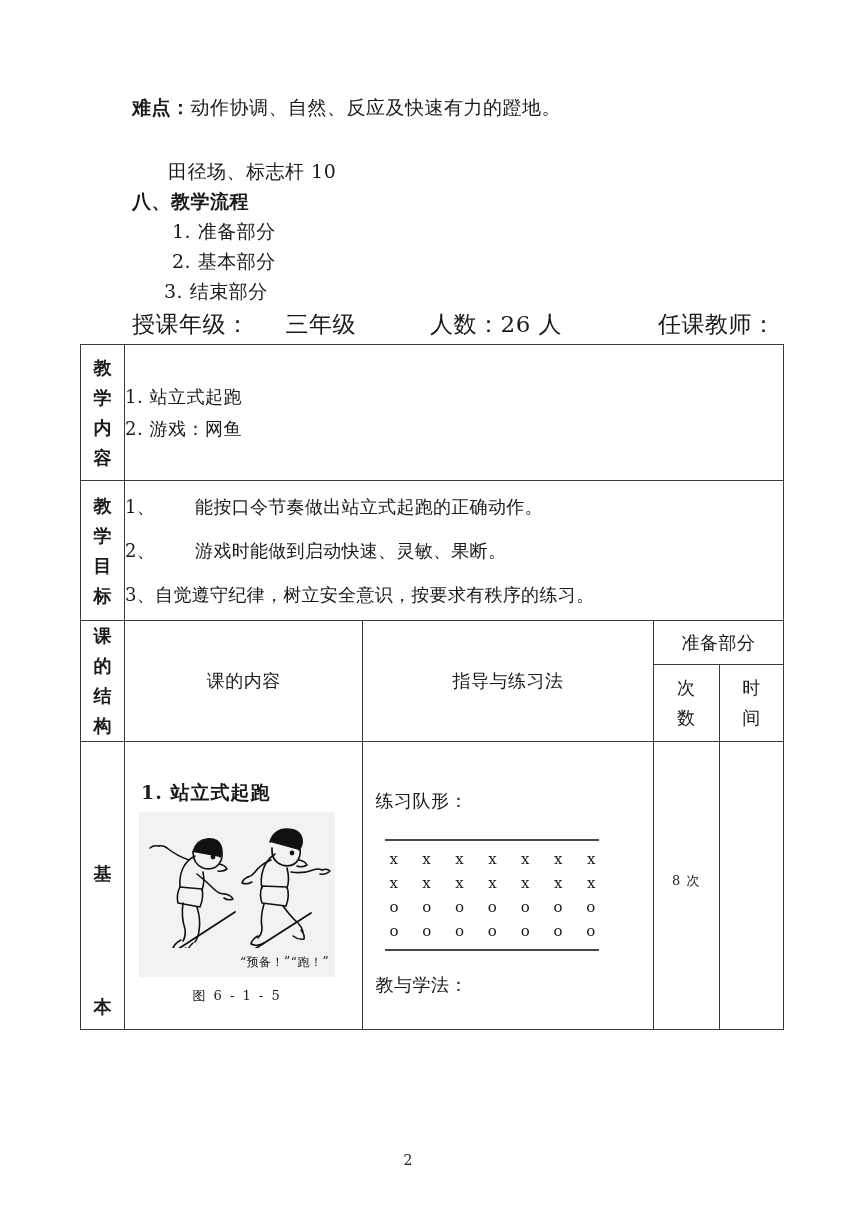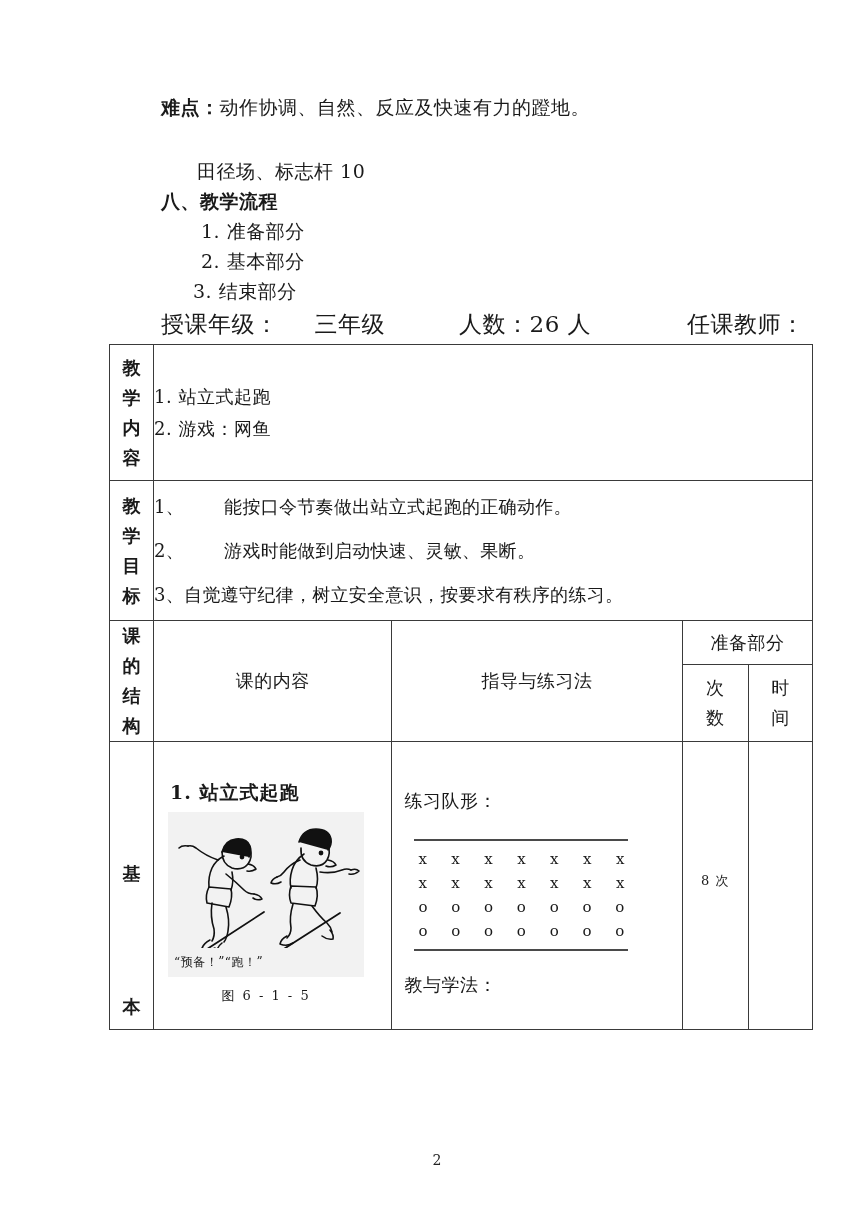--- a/index.html
+++ b/index.html
@@ -11,21 +11,20 @@
     font-family: "DejaVu Serif", "Liberation Serif", serif;
     color: #1a1a1a;
   }
   .page {
     position: relative;
     width: 816px;
     height: 1216px;
     background: #ffffff;
     overflow: hidden;
     box-sizing: border-box;
-    margin-left: 29px;
   }
   .content {
     position: absolute;
     left: 80px;
     top: 92px;
     width: 704px;
   }
   .line {
     font-size: 19px;
     line-height: 30px;
@@ -145,21 +144,21 @@
   }
   .figure-box {
     margin-left: 14px;
     width: 196px;
     background: #f2f2f2;
     padding: 4px 0 2px 0;
     position: relative;
   }
   .fig-caps {
     display: flex;
-    justify-content: flex-start;
+    justify-content: flex-end;
     font-size: 12px;
     letter-spacing: 0.5px;
     padding: 2px 6px 4px 6px;
   }
   .fig-num {
     text-align: center;
     font-size: 13px;
     letter-spacing: 2px;
     margin-left: 14px;
     width: 196px;

